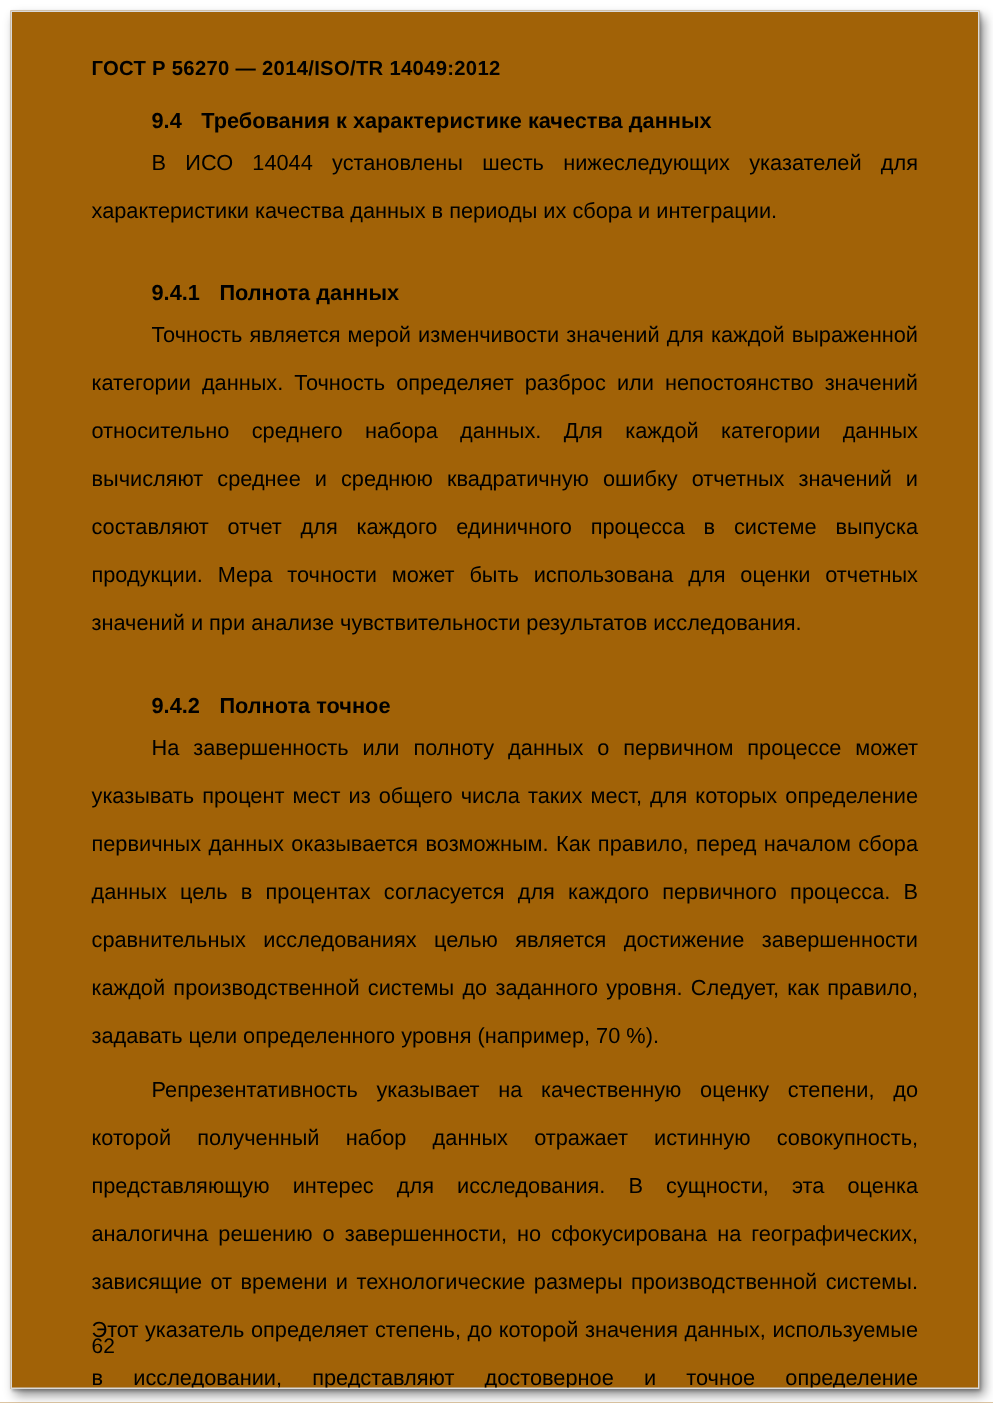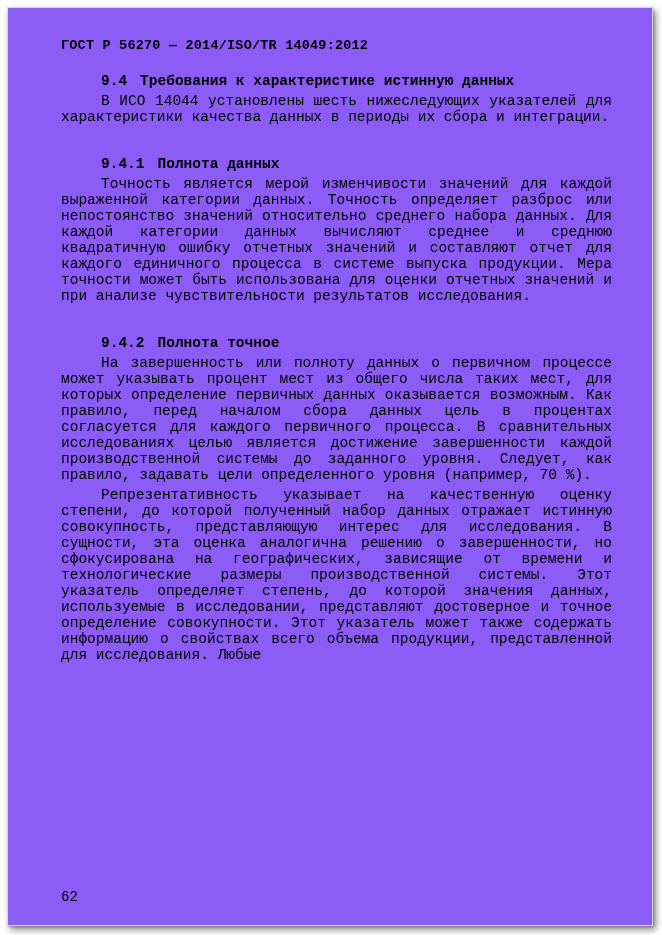--- a/index.html
+++ b/index.html
@@ -12,27 +12,26 @@
     width: 662px;
     height: 935px;
     box-sizing: border-box;
     background: #ffffff;
     padding: 7px;
   }
   .page {
     box-sizing: border-box;
     width: 646px;
     height: 919px;
-    background: #8b5cf6;
+    background: #a16207;
     border: 1px solid #d9d9d9;
     box-shadow: 3px 4px 7px rgba(0,0,0,0.45), 1px 1px 2px rgba(0,0,0,0.25);
     position: relative;
     padding: 30px 40px 0 53px;
     overflow: hidden;
-    font-family: Liberation Mono, monospace;
   }
   .doc-header {
     font-size: 13.5px;
     font-weight: bold;
     color: #000000;
     margin: 0 0 0 0;
     letter-spacing: 0.2px;
   }
   .sections {
     margin-top: 0;
@@ -48,21 +47,21 @@
   .section-heading.first {
     padding-top: 20px;
   }
   .sec-num {
     margin-right: 13px;
     margin-top: 10px;
   }
   .para {
     font-size: 14.5px;
     color: #000000;
-    line-height: 16px;
+    line-height: 32px;
     text-align: justify;
     text-indent: 40px;
     margin: 0;
     padding-top: 4px;
   }
   .page-number {
     position: absolute;
     left: 53px;
     bottom: 20px;
     font-size: 14px;
@@ -72,21 +71,21 @@
 </head>
 <body>
 
 <div class="viewport">
   <div class="page">
     <div class="doc-header">ГОСТ Р 56270 — 2014/ISO/TR 14049:2012</div>
 
     <div class="sections">
   <section class="doc-section">
     <h2 class="section-heading first">
-      <span class="sec-num">9.4</span><span class="sec-title">Требования к характеристике истинную данных</span>
+      <span class="sec-num">9.4</span><span class="sec-title">Требования к характеристике качества данных</span>
     </h2>
   <p class="para">В ИСО 14044 установлены шесть нижеследующих указателей для характеристики качества данных в периоды их сбора и интеграции.</p>
         </section>
 
   <section class="doc-section">
     <h2 class="section-heading">
       <span class="sec-num">9.4.1</span><span class="sec-title">Полнота данных</span>
     </h2>
   <p class="para">Точность является мерой изменчивости значений для каждой выраженной категории данных. Точность определяет разброс или непостоянство значений относительно среднего набора данных. Для каждой категории данных вычисляют среднее и среднюю квадратичную ошибку отчетных значений и составляют отчет для каждого единичного процесса в системе выпуска продукции. Мера точности может быть использована для оценки отчетных значений и при анализе чувствительности результатов исследования.</p>
         </section>

